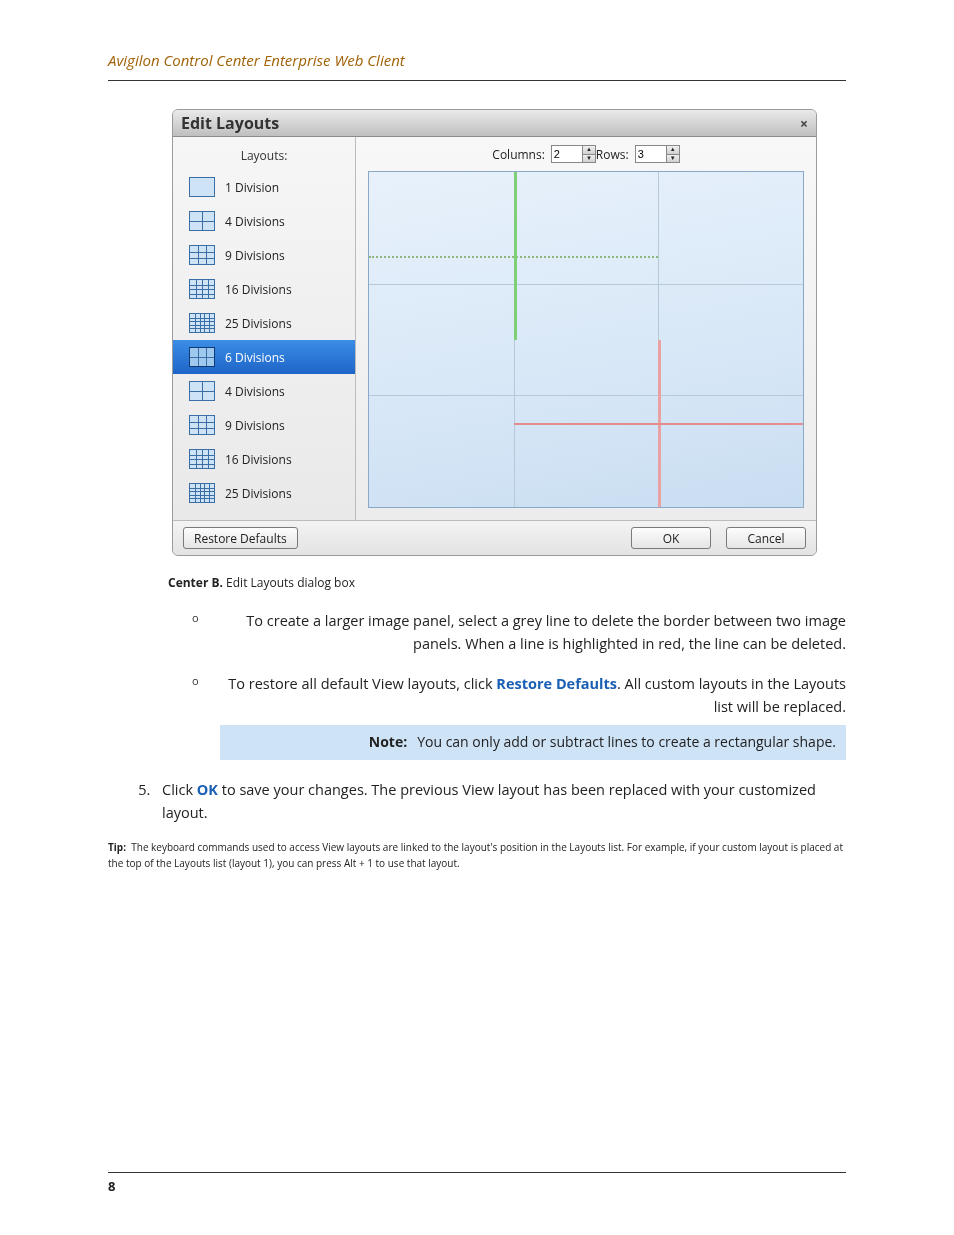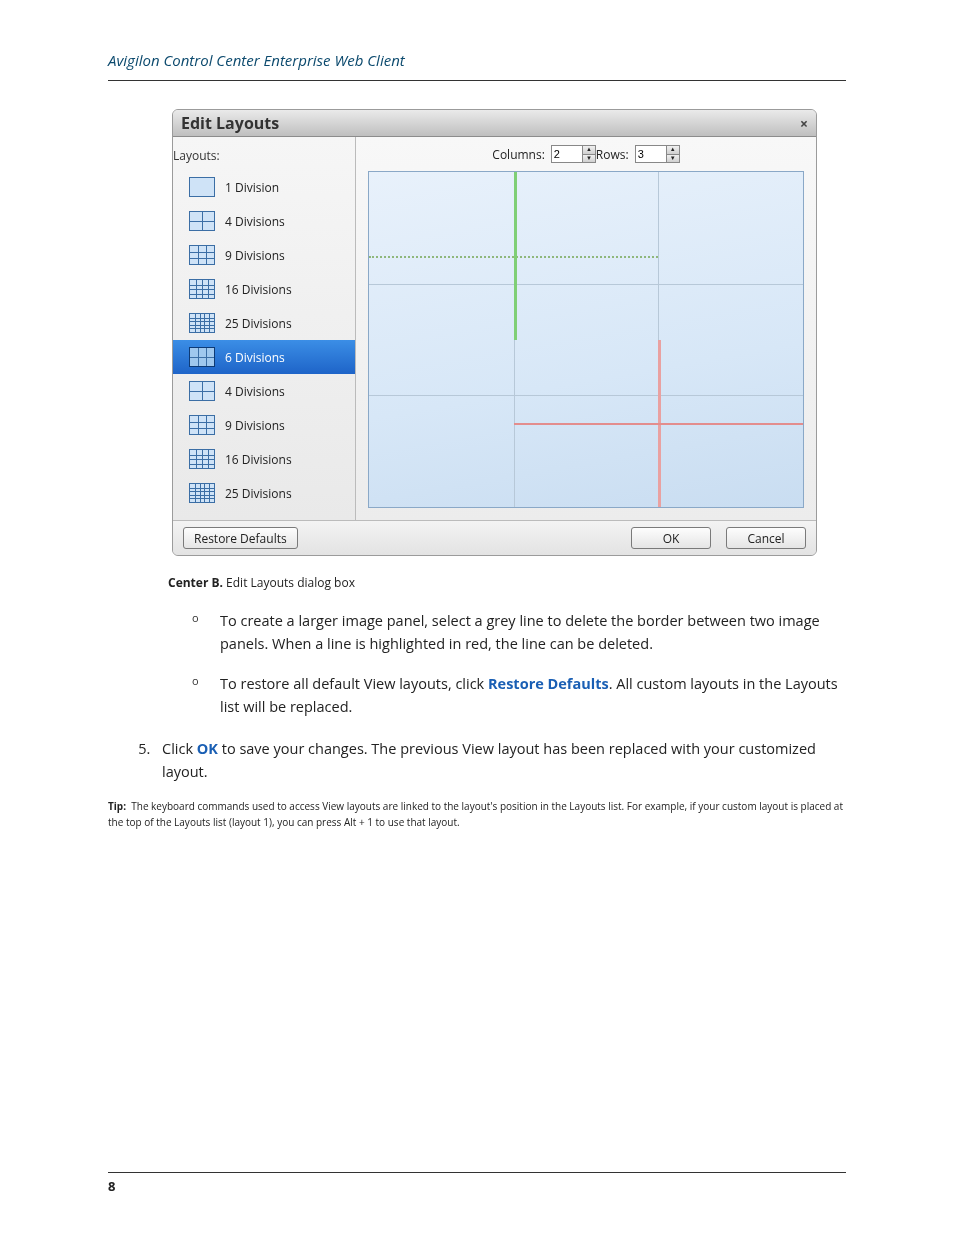--- a/index.html
+++ b/index.html
@@ -13,21 +13,21 @@
   .page {
     width: 954px;
     height: 1235px;
     box-sizing: border-box;
     padding: 50px 108px 40px 108px;
     position: relative;
   }
   .running-head {
     font-style: italic;
     font-size: 15px;
-    color: #0c4a6e;
+    color: #a16207;
     padding-bottom: 10px;
     border-bottom: 1px solid #333;
     margin-bottom: 28px;
   }
   
   .dialog-wrap {
     margin: 0 0 18px 64px;
   }
   .dialog {
     width: 643px;
@@ -65,21 +65,21 @@
   }
   .sidebar {
     width: 182px;
     border-right: 1px solid #bbb;
     background: linear-gradient(#f6f6f6, #e9e9e9);
     padding: 6px 0 10px 0;
   }
   .sidebar-header {
     font-size: 12px;
     color: #333;
-    text-align: left;
+    text-align: center;
     padding: 4px 0 6px 0;
   }
   .layout-item {
     display: flex;
     align-items: center;
     height: 34px;
     padding-left: 16px;
     font-size: 12px;
     color: #222;
   }
@@ -211,20 +211,21 @@
     margin: 0 0 18px 60px;
     color: #222;
   }
   .fig-caption b { font-weight: bold; }
   ul.doc-list, ol.doc-list {
     margin: 0 0 0 84px;
     padding: 0;
     font-size: 14.5px;
     line-height: 1.62;
     color: #222;
+    text-align: right;
   }
   ul.doc-list { list-style: none; }
   ul.doc-list li { position: relative; padding-left: 28px; margin-bottom: 16px; }
   ul.doc-list li::before {
     content: "o";
     position: absolute;
     left: 0;
     top: 0;
     font-size: 11px;
     color: #333;
@@ -423,20 +424,23 @@
   </div>
 
   <div class="fig-caption">
     <b>Center B.</b><span> Edit Layouts dialog box</span>
   </div>
 
   <ul class="doc-list">
     <li><span>To create a larger image panel, select a grey line to delete the border between two image panels. When a line is highlighted in red, the line can be deleted.</span></li>
     <li>
       <span>To restore all default View layouts, click </span><span class="blue-bold">Restore Defaults</span><span>. All custom layouts in the Layouts list will be replaced.</span>
+      <div class="note-box">
+        <b>Note:</b><span>You can only add or subtract lines to create a rectangular shape.</span>
+      </div>
     </li>
   </ul>
 
   <ol class="num-list" start="5">
     <li>
       <span>Click </span><span class="blue-bold">OK</span><span> to save your changes. The previous View layout has been replaced with your customized layout.</span>
     </li>
   </ol>
 
   <p class="tip-para">

